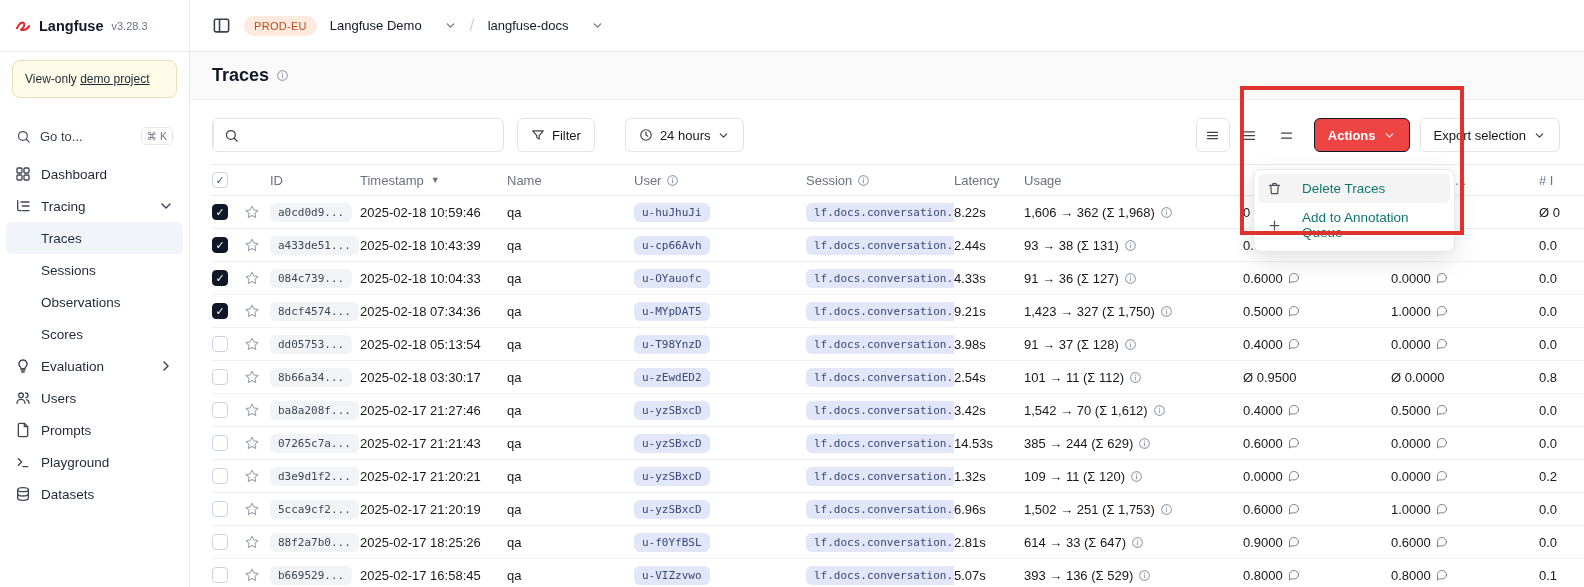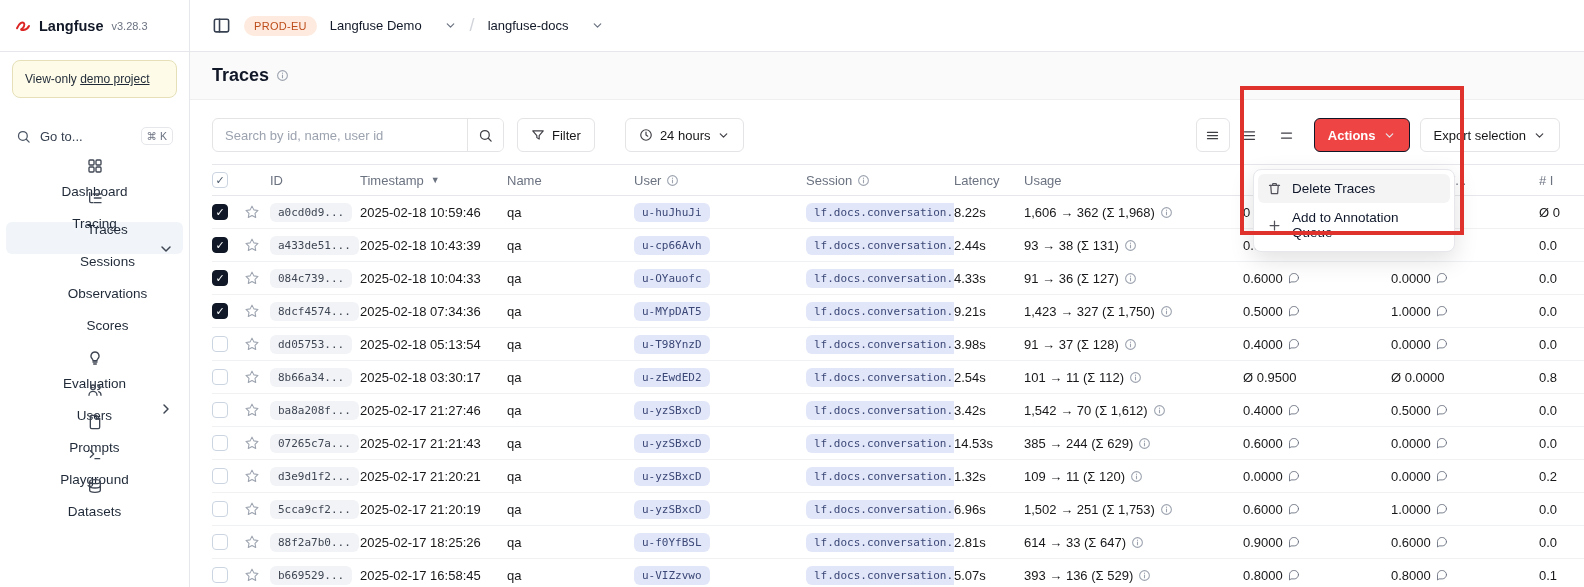--- a/index.html
+++ b/index.html
@@ -21,21 +21,21 @@
   .banner { margin:8px 12px 0; background:#fefce8; border:1px solid #e6e0b8; border-radius:8px;
             padding:11px 12px; font-size:12px; color:#1f2937; }
   .banner .lnk { text-decoration:underline; cursor:pointer; }
   .goto { margin:22px 6px 0; padding:7px 10px; display:flex; align-items:center; gap:9px;
           color:#374151; border-radius:6px; cursor:pointer; }
   .goto .icon { width:15px; height:15px; color:#4b5563; }
   .kbd { margin-left:auto; border:1px solid #e5e7eb; border-radius:5px; padding:2px 5px;
          font-size:10.5px; color:#6b7280; background:#fff; }
   .nav { margin-top:6px; }
   .nav-item { height:32px; margin:0 6px; padding:0 9px; display:flex; align-items:center; gap:10px;
-              font-size:13.5px; color:#1f2937; border-radius:6px; cursor:pointer;flex-direction:column; }
+              font-size:13.5px; color:#1f2937; border-radius:6px; cursor:pointer; }
   .nav-item .icon { width:16px; height:16px; color:#3f4653; flex:none; }
   .nav-item.sub { padding-left:35px; }
   .nav-item.active { background:#f1f5f9; font-weight:500; }
   .nav-chevron { margin-left:auto; width:14px; height:14px; color:#6b7280; }
 
   
   .topbar { position:absolute; left:190px; top:0; right:0; height:52px; border-bottom:1px solid #e5e7eb;
             display:flex; align-items:center; gap:13px; padding:0 22px; background:#fff; }
   .panel-icon { width:19px; height:19px; color:#374151; cursor:pointer; }
   .env-badge { background:#feeade; color:#bc4c19; font-size:11px; font-weight:400; padding:4px 10px;
@@ -98,22 +98,22 @@
   .star { width:16px; height:16px; color:#9ca3af; cursor:pointer; }
   .star svg { stroke-width:1.6; }
   .score-wrap { display:flex; align-items:center; gap:5px; }
   .bubble { width:12px; height:12px; color:#6b7280; flex:none; }
   .bubble svg { stroke-width:1.8; }
 
   
   .dropdown { position:absolute; left:1253px; top:169px; width:202px; background:#fff;
               border:1px solid #e5e7eb; border-radius:8px; box-shadow:0 8px 24px rgba(0,0,0,.12);
               padding:4px; z-index:40; }
-  .menu-item { display:flex; align-items:center; gap:10px; padding:7px 9px; border-radius:6px;
-               font-size:13.5px; color:#0f172a; cursor:pointer; }
+  .menu-item { display:flex; align-items:center; gap:20px; padding:7px 9px; border-radius:6px;
+               font-size:13.5px; color:#0f766e; cursor:pointer; }
   .menu-item.highlighted { background:#f4f4f5; }
   .menu-item .icon { width:15px; height:15px; color:#52525b; flex:none; }
   .annotation-box { position:absolute; left:1240px; top:86px; width:224px; height:149px;
                     border:4px solid #e0322c; z-index:60; pointer-events:none; }
 </style>
 </head>
 <body>
 
 <aside class="sidebar">
   <div class="sidebar-header">
@@ -273,21 +273,20 @@
         <svg viewBox="0 0 24 24">
           <circle cx="12" cy="12" r="9"></circle>
           <path d="M12 11v5"></path>
           <path d="M12 7.5v.5"></path>
         </svg>
       </span>
   </div>
 
   <div class="toolbar">
     <div class="search-box">
-      <input type="text" placeholder="Search by id, name, user id" style="">
       <span class="search-btn">
         <span class="icon">
             <svg viewBox="0 0 24 24">
               <circle cx="11" cy="11" r="7"></circle>
               <line x1="16.5" y1="16.5" x2="21" y2="21"></line>
             </svg>
           </span>
       </span>
     </div>
     <button class="btn ml13">

